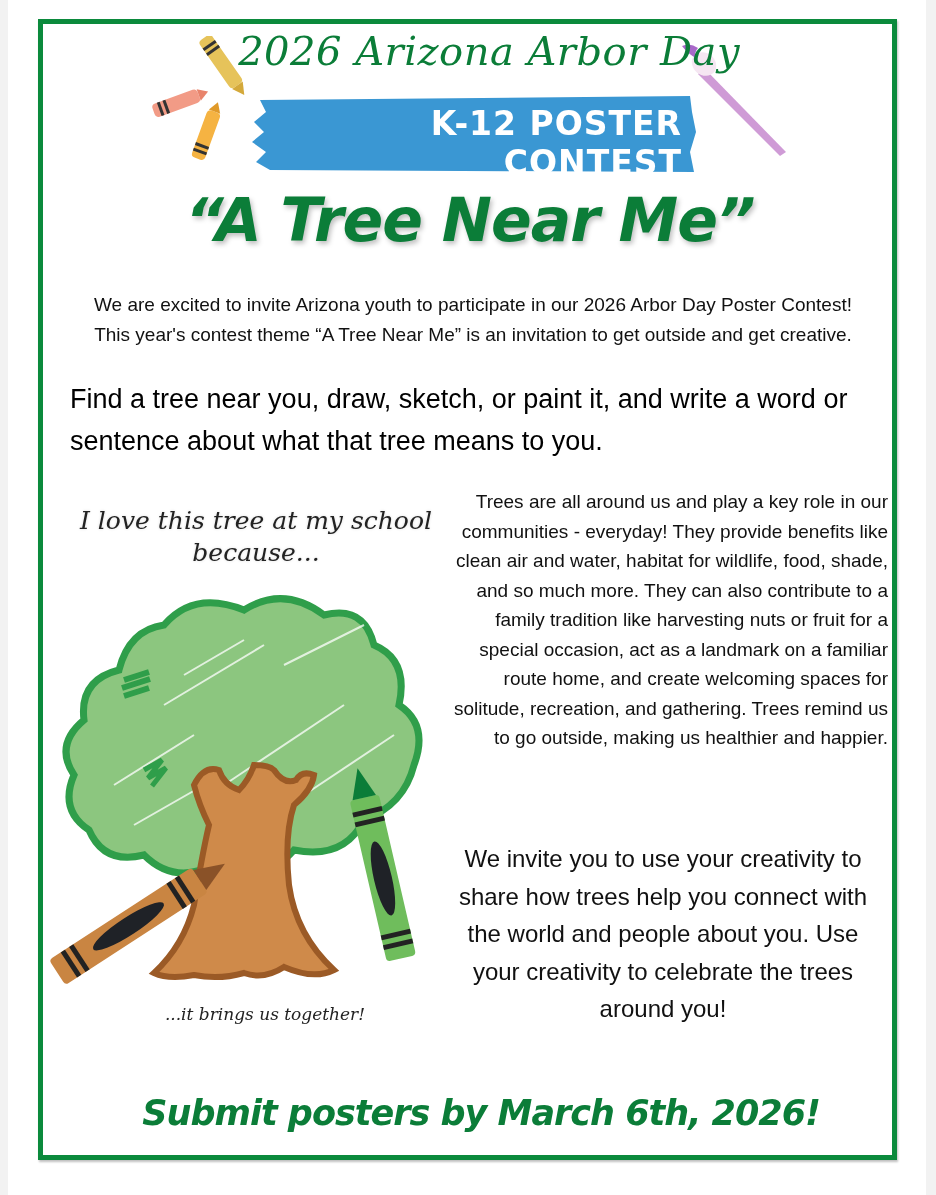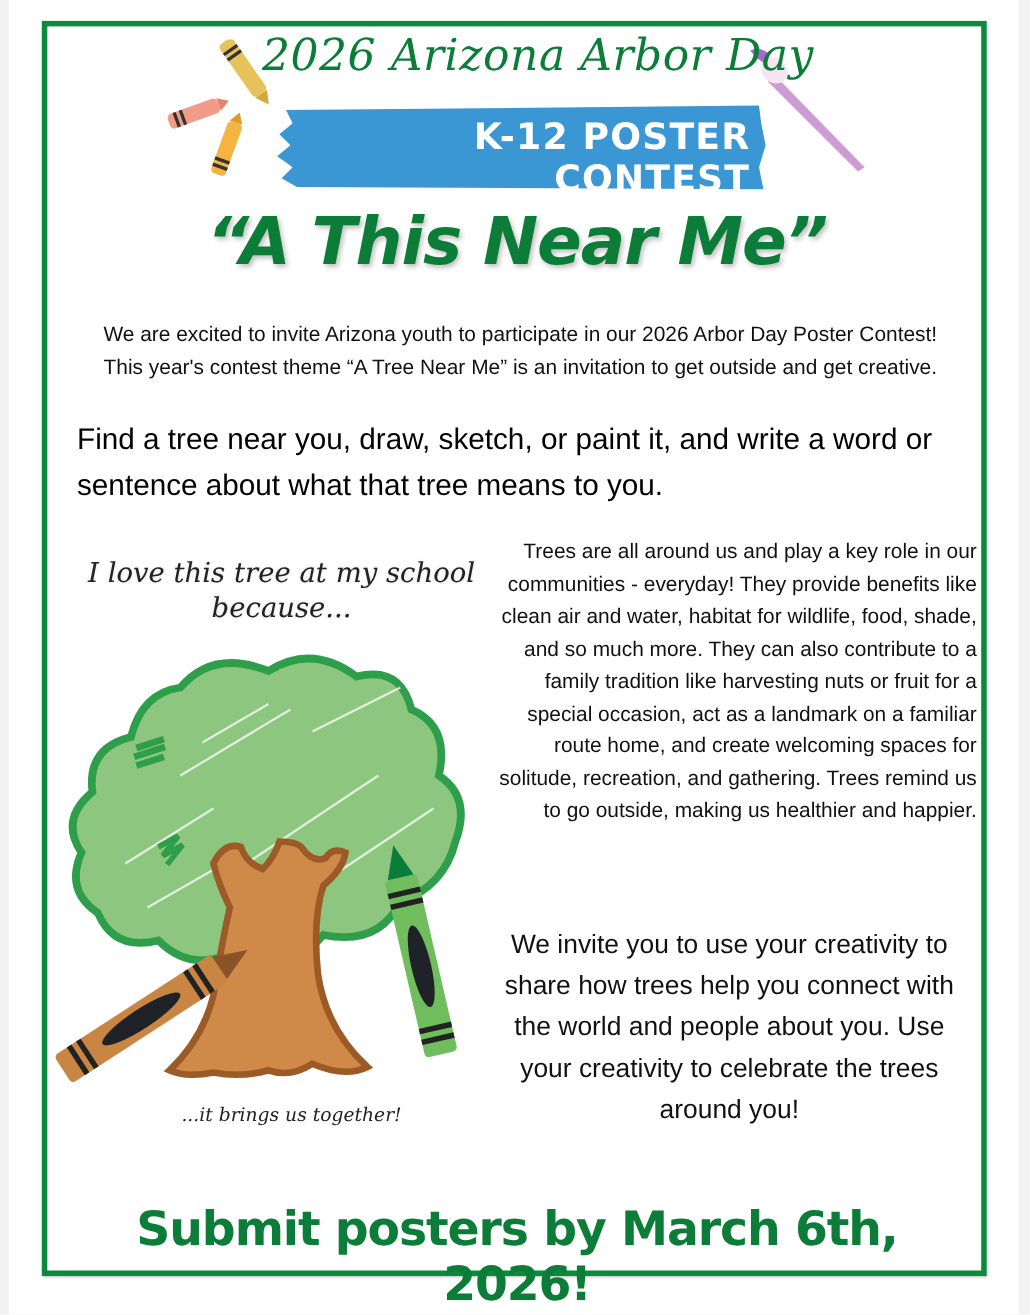--- a/index.html
+++ b/index.html
@@ -59,23 +59,23 @@
     font-family: "DejaVu Serif", serif; font-style: italic;
     font-size: 25px; line-height: 32px; color: #222;
     text-shadow: 0 0 3px rgba(0,0,0,0.15);
   }
   .script-bottom {
     left: 100px; top: 1004px; width: 330px; text-align: center;
     font-family: "DejaVu Serif", serif; font-style: italic;
     font-size: 17px; color: #222;
   }
   .deadline {
-    left: 120px; top: 1093px; width: 700px; text-align: center;
-    font-family: "DejaVu Sans", sans-serif; font-weight: bold; 
-    font-size: 43px; color: #0b7d38; letter-spacing: -1px;
+    left: 120px; top: 1093px; width: 700px; text-align: right;
+    font-family: "DejaVu Sans", sans-serif; font-weight: bold; font-style: italic;
+    font-size: 35px; color: #0b7d38; letter-spacing: -1px;
   }
   svg { display: block; }
 </style>
 </head>
 <body>
 
 <div class="page"></div>
 <div class="frame"></div>
 
 <svg class="abs" style="left:150px;top:36px" width="110" height="130" viewBox="0 0 110 130">
@@ -105,21 +105,21 @@
   <path d="M6 6 Q14 2 22 8 Q18 12 20 18 Q12 14 6 6 Z" fill="#a868c9"></path>
 </svg>
 
 <div class="abs arbor-title">2026 Arizona Arbor Day</div>
 
 <svg class="abs brush" viewBox="0 0 448 84" preserveAspectRatio="none">
   <path d="M10 8 L440 4 L442 20 L446 40 L440 60 L444 80 L20 78 L6 70 L16 60 L2 50 L14 40 L4 30 L16 20 Z" fill="#3a97d3"></path>
 </svg>
 <div class="abs contest-label">K-12 POSTER CONTEST</div>
 
-<div class="abs theme-title">“A This Near Me”</div>
+<div class="abs theme-title">“A Tree Near Me”</div>
 
 <div class="abs intro">We are excited to invite Arizona youth to participate in our 2026 Arbor Day Poster Contest! This year's contest theme “A Tree Near Me” is an invitation to get outside and get creative.</div>
 <div class="abs callout">Find a tree near you, draw, sketch, or paint it, and write a word or sentence about what that tree means to you.</div>
 
 <div class="abs script-top">I love this tree at my school because...</div>
 
 <svg class="abs" style="left:44px;top:585px" width="396" height="415" viewBox="0 0 396 415">
   <g>
     <path d="M120 40 Q150 5 200 25 Q240 0 280 30 Q320 20 330 60 Q365 75 355 120 Q385 140 370 180 Q360 220 320 235 Q300 275 250 265 Q220 300 170 280 Q130 300 100 270 Q60 280 45 245 Q15 225 30 190 Q10 160 40 135 Q35 95 75 85 Q85 45 120 40 Z" fill="#8cc67f" stroke="#2f9e4a" stroke-width="7"></path>
     <g stroke="#ffffff" stroke-width="2" opacity="0.75">

